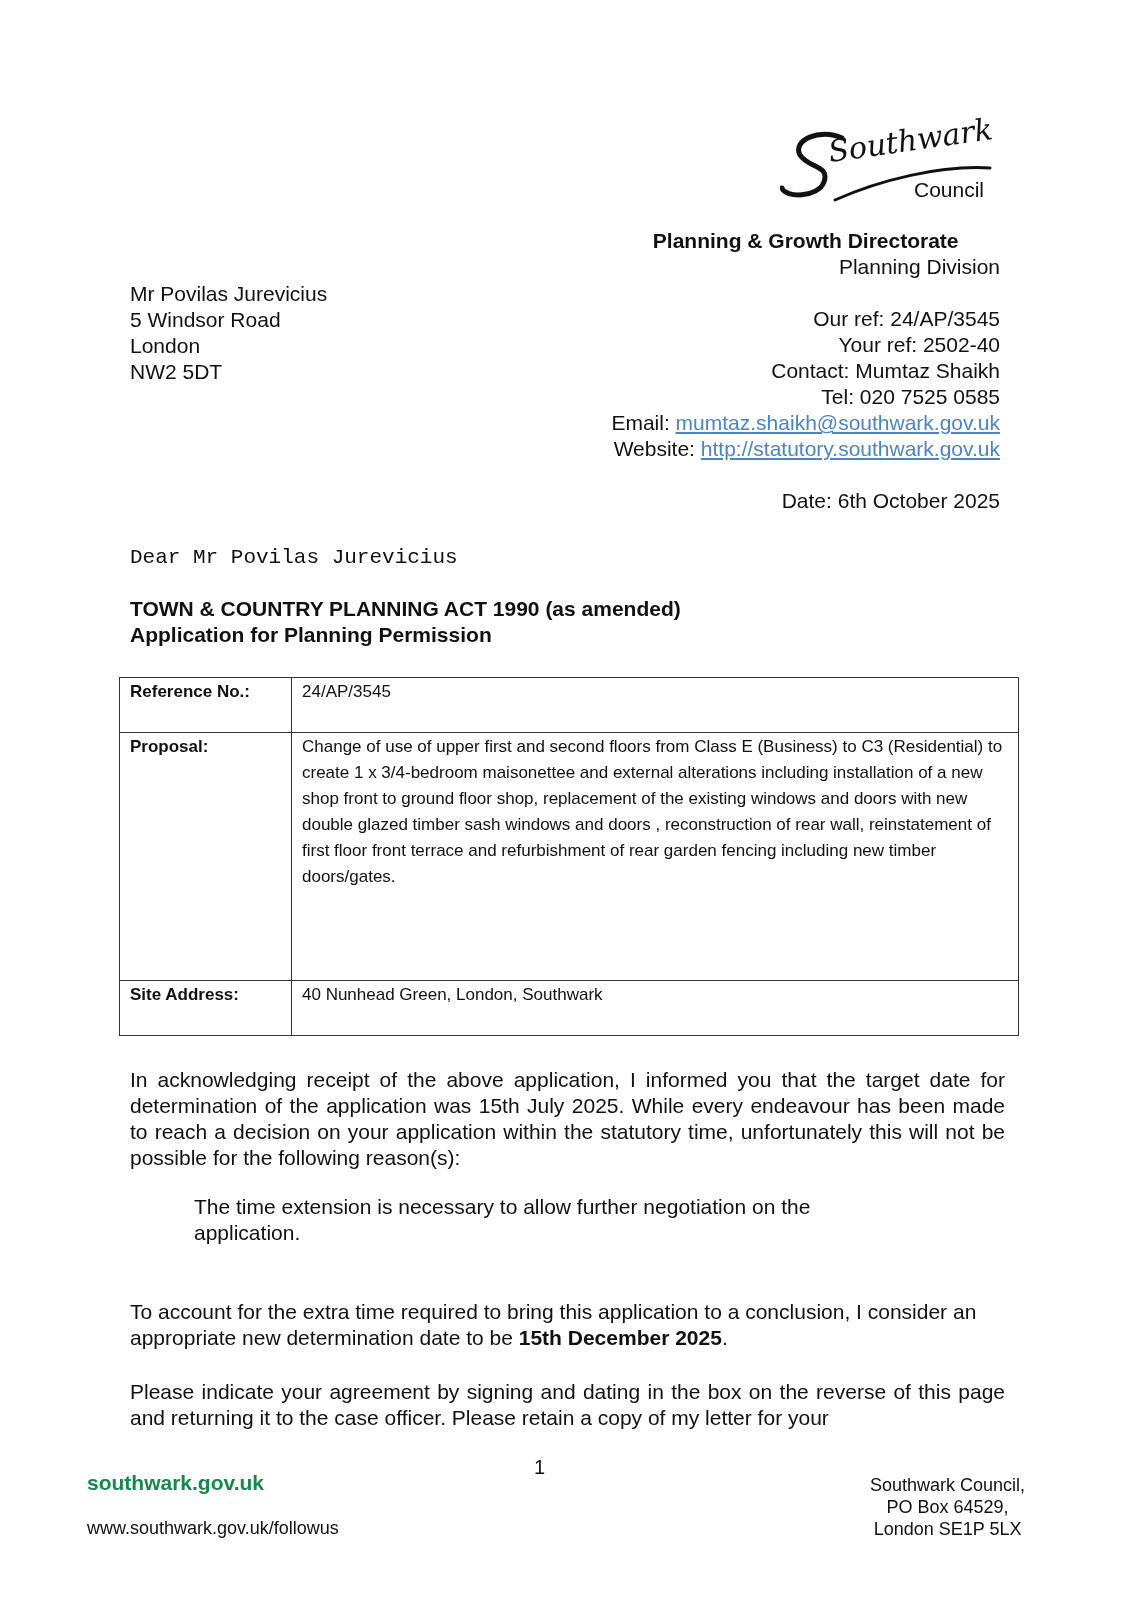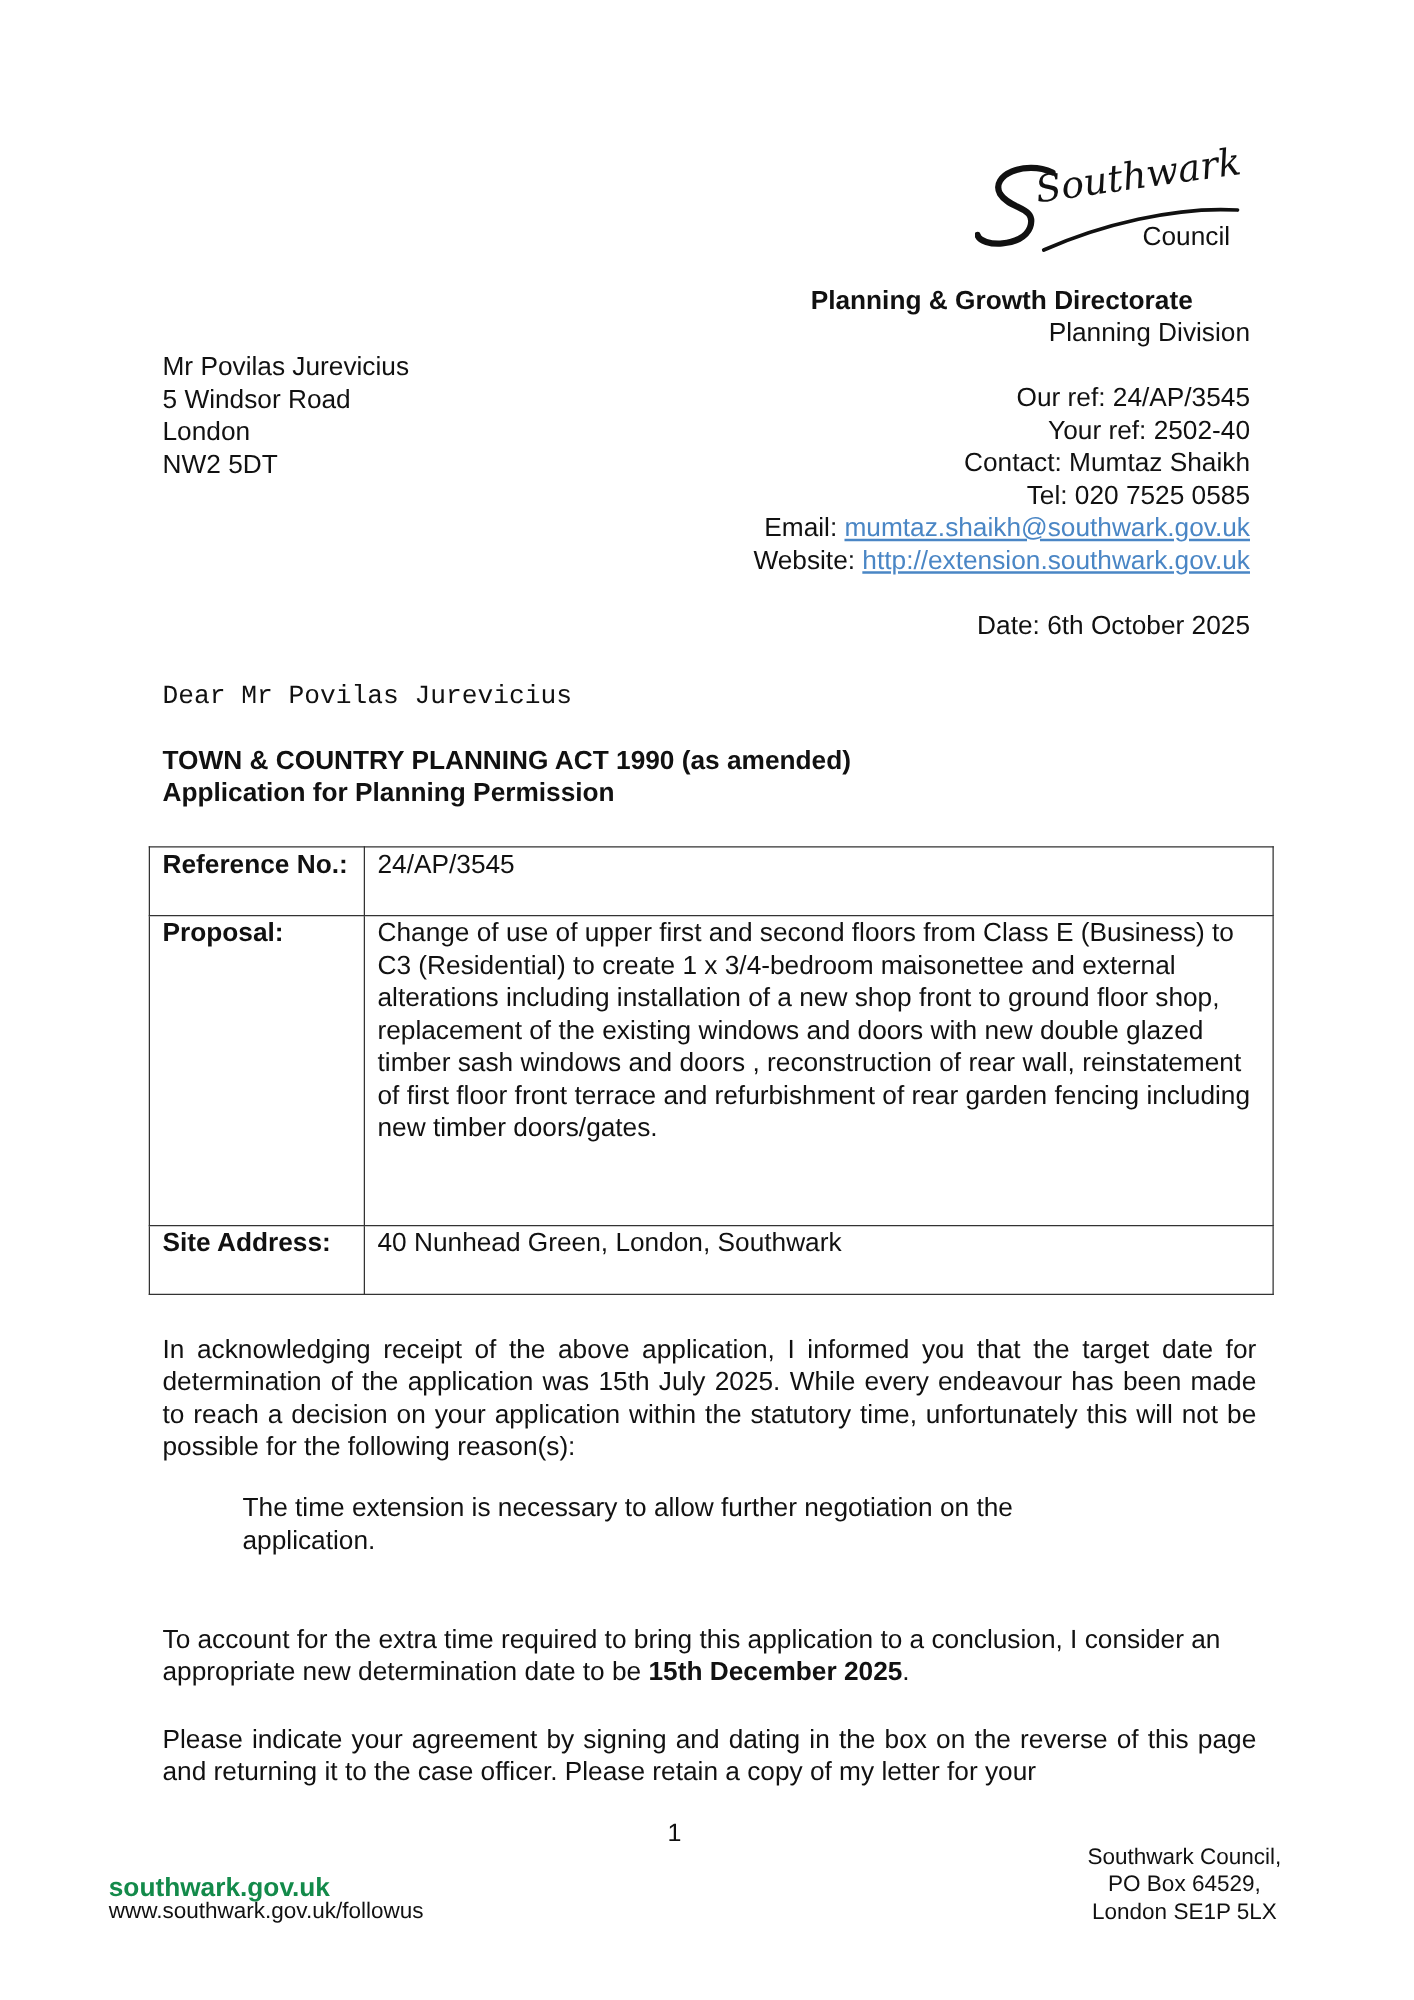--- a/index.html
+++ b/index.html
@@ -27,35 +27,35 @@
     .salutation { left: 130px; top: 545px; font-family: Liberation Mono, monospace; }
     .heading { left: 130px; top: 596px; font-weight: bold; }
 
     
     table.details {
       position: absolute; left: 119px; top: 677px; width: 900px;
       border-collapse: collapse;
     }
     table.details td {
       border: 1.5px solid #333; vertical-align: top;
-      font-size: 21px; line-height: 26px; padding: 1px 10px 0 10px;
+      font-size: 17px; line-height: 26px; padding: 1px 10px 0 10px;
     }
     table.details td.label { width: 151px; font-weight: bold; }
     tr.ref-row td { height: 53px; }
     tr.prop-row td { height: 246px; }
     tr.site-row td { height: 53px; }
 
     .para { left: 130px; width: 875px; text-align: justify; }
     .p1 { top: 1067px; }
     .reason { left: 194px; top: 1194px; width: 700px; }
     .p2 { top: 1299px; text-align: left; }
     .p3 { top: 1379px; }
 
     .page-number { left: 534px; top: 1456px; font-size: 20px; }
-    .footer-site { left: 87px; top: 1471px; font-size: 21px; font-weight: bold; color: #138a4a; margin-top: 28px; }
+    .footer-site { left: 87px; top: 1471px; font-size: 21px; font-weight: bold; color: #138a4a; }
     .footer-follow { left: 87px; top: 1518px; font-size: 18px; text-align: center; }
     .footer-address { left: 870px; top: 1474px; font-size: 18px; line-height: 22px; text-align: center; }
   </style>
 </head>
 <body>
 
 <div class="abs logo">
   <svg width="230" height="100" viewBox="0 0 230 100">
     <path d="M62 28 C40 18 12 30 20 45 C28 58 50 55 44 72 C38 88 5 88 2 78" fill="none" stroke="#111" stroke-width="5" stroke-linecap="round"></path>
     <text x="50" y="52" font-family="DejaVu Serif, serif" font-style="italic" font-size="30" fill="#111" transform="rotate(-8 50 52)">Southwark</text>
@@ -66,21 +66,21 @@
 
 <div class="abs header-right txt">
   <div class="dir">Planning &amp; Growth Directorate</div>
   <div>Planning Division</div>
   <div class="blank"></div>
   <div>Our ref: 24/AP/3545</div>
   <div>Your ref: 2502-40</div>
   <div>Contact: Mumtaz Shaikh</div>
   <div>Tel: 020 7525 0585</div>
   <div><span>Email: </span><a class="link">mumtaz.shaikh@southwark.gov.uk</a></div>
-  <div><span>Website: </span><a class="link">http://extension.southwark.gov.uk</a></div>
+  <div><span>Website: </span><a class="link">http://statutory.southwark.gov.uk</a></div>
   <div class="blank"></div>
   <div>Date: 6th October 2025</div>
 </div>
 
 <div class="abs recipient txt">
   <div>Mr Povilas Jurevicius</div>
   <div>5 Windsor Road</div>
   <div>London</div>
   <div>NW2 5DT</div>
 </div>

